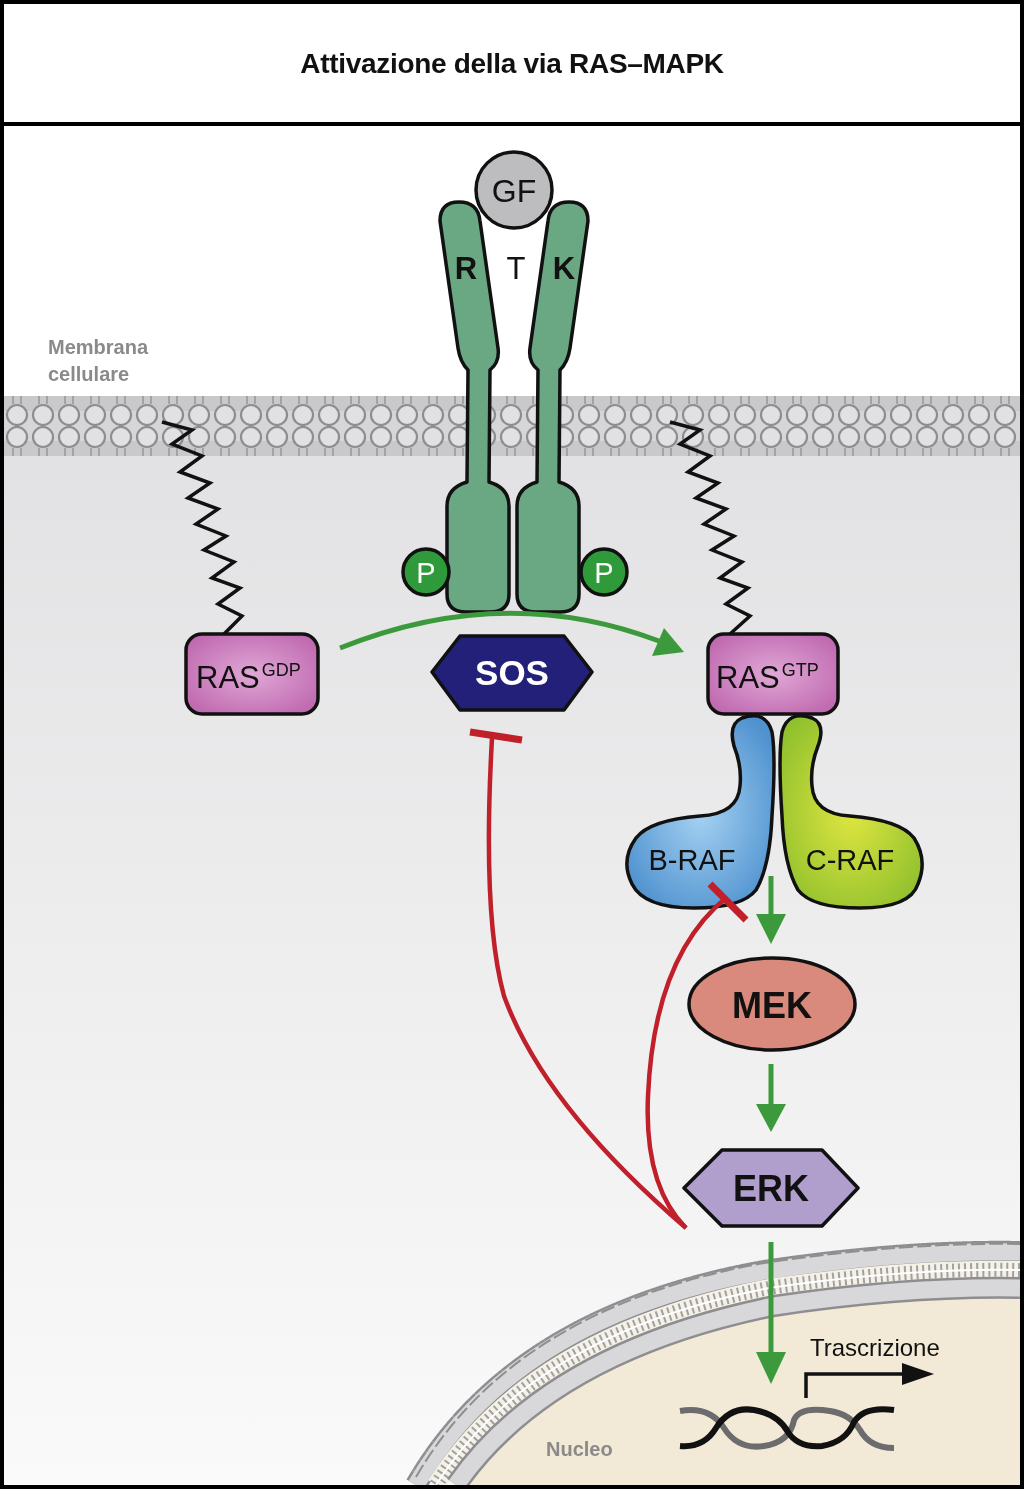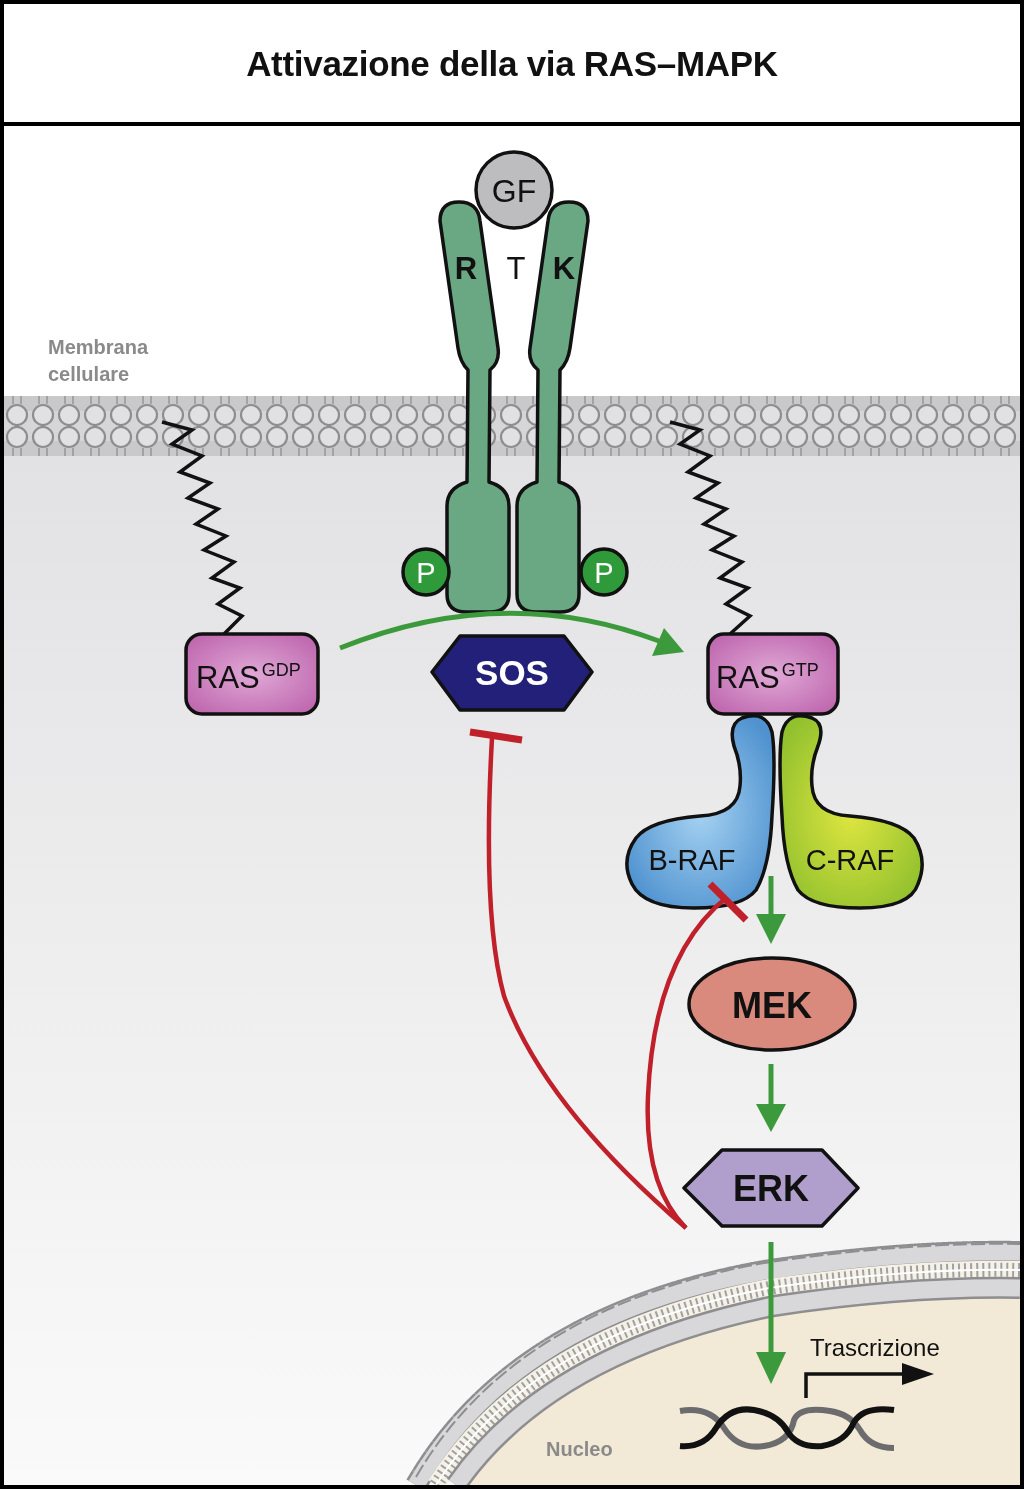--- a/index.html
+++ b/index.html
@@ -6,21 +6,21 @@
   body { width: 1024px; height: 1489px; overflow: hidden; font-family: "Liberation Sans", sans-serif; }
   #frame {
     position: absolute; left: 0; top: 0; width: 1024px; height: 1489px;
     background: #000;
   }
   #title-box {
     position: absolute; left: 4px; top: 4px; width: 1016px; height: 118px;
     background: #fff; display: flex; flex-direction: column; align-items: center; justify-content: center;
   }
   .title-line {
-    font-family: "Liberation Sans", sans-serif; font-weight: bold; font-size: 35px; color: #111;
+    font-family: "Liberation Sans", sans-serif; font-weight: bold; font-size: 28px; color: #111;
     line-height: 43px; letter-spacing: -0.3px;
   }
   #canvas { position: absolute; left: 4px; top: 126px; width: 1016px; height: 1359px; }
   svg text { font-family: "Liberation Sans", sans-serif; }
 </style>
 </head>
 <body>
 
 <div id="frame">
   <div id="title-box">

